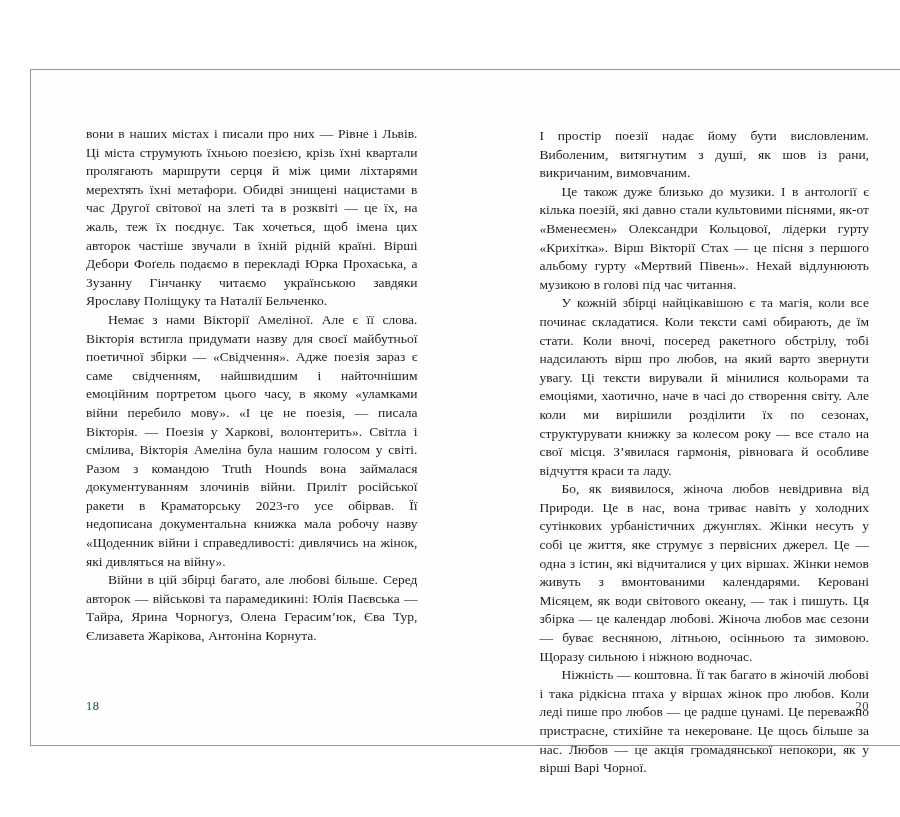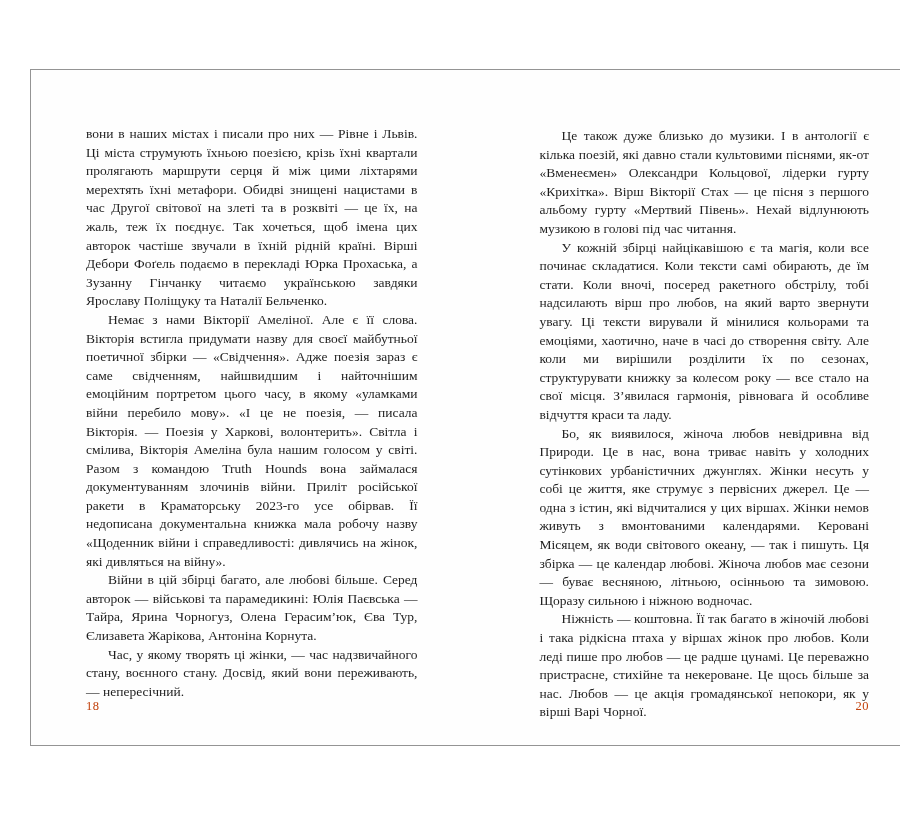--- a/index.html
+++ b/index.html
@@ -57,44 +57,44 @@
     color: #1e1e1e;
     text-indent: 22px;
     word-spacing: 0.2px;
   }
   p.para.no-indent { text-indent: 0; }
   .pagenum {
     position: absolute;
     bottom: 31px;
     font-size: 12.5px;
     letter-spacing: 0.5px;
-    color: #c2410c;
+    color: #0c4a6e;
   }
   .pagenum-left  { left: 55px; }
   .pagenum-right { right: 51px; }
 </style>
 </head>
 <body>
 
 <div class="stage">
 
   <div class="book">
 
     <div class="page page-left">
       <div class="text-block">
         <p class="para no-indent">вони в наших містах і писали про них — Рівне і Львів. Ці міста струмують їхньою поезією, крізь їхні квартали пролягають маршрути серця й між цими ліхтарями мерехтять їхні метафори. Обидві знищені нацистами в час Другої світової на злеті та в розквіті — це їх, на жаль, теж їх поєднує. Так хочеться, щоб імена цих авторок частіше звучали в їхній рідній країні. Вірші Дебори Фоґель подаємо в перекладі Юрка Прохаська, а Зузанну Гінчанку читаємо українською завдяки Ярославу Поліщуку та Наталії Бельченко.</p>
         <p class="para">Немає з нами Вікторії Амеліної. Але є її слова. Вікторія встигла придумати назву для своєї майбутньої поетичної збірки — «Свідчення». Адже поезія зараз є саме свідченням, найшвидшим і найточнішим емоційним портретом цього часу, в якому «уламками війни перебило мову». «І це не поезія, — писала Вікторія. — Поезія у Харкові, волонтерить». Світла і смілива, Вікторія Амеліна була нашим голосом у світі. Разом з командою Truth Hounds вона займалася документуванням злочинів війни. Приліт російської ракети в Краматорську 2023-го усе обірвав. Її недописана документальна книжка мала робочу назву «Щоденник війни і справедливості: дивлячись на жінок, які дивляться на війну».</p>
         <p class="para">Війни в цій збірці багато, але любові більше. Серед авторок — військові та парамедикині: Юлія Паєвська — Тайра, Ярина Чорногуз, Олена Герасим’юк, Єва Тур, Єлизавета Жарікова, Антоніна Корнута.</p>
-        <p class="para">Час, у якому творять ці жінки, — час надзвичайного стану, воєнного стану. Досвід, який вони переживають, — непересічний.</p>
       </div>
       <div class="pagenum pagenum-left">18</div>
     </div>
 
     <div class="page page-right">
       <div class="text-block">
+        <p class="para no-indent">І простір поезії надає йому бути висловленим. Виболеним, витягнутим з душі, як шов із рани, викричаним, вимовчаним.</p>
         <p class="para">Це також дуже близько до музики. І в антології є кілька поезій, які давно стали культовими піснями, як-от «Вменеємен» Олександри Кольцової, лідерки гурту «Крихітка». Вірш Вікторії Стах — це пісня з першого альбому гурту «Мертвий Півень». Нехай відлунюють музикою в голові під час читання.</p>
         <p class="para">У кожній збірці найцікавішою є та магія, коли все починає складатися. Коли тексти самі обирають, де їм стати. Коли вночі, посеред ракетного обстрілу, тобі надсилають вірш про любов, на який варто звернути увагу. Ці тексти вирували й мінилися кольорами та емоціями, хаотично, наче в часі до створення світу. Але коли ми вирішили розділити їх по сезонах, структурувати книжку за колесом року — все стало на свої місця. З’явилася гармонія, рівновага й особливе відчуття краси та ладу.</p>
         <p class="para">Бо, як виявилося, жіноча любов невідривна від Природи. Це в нас, вона триває навіть у холодних сутінкових урбаністичних джунглях. Жінки несуть у собі це життя, яке струмує з первісних джерел. Це — одна з істин, які відчиталися у цих віршах. Жінки немов живуть з вмонтованими календарями. Керовані Місяцем, як води світового океану, — так і пишуть. Ця збірка — це календар любові. Жіноча любов має сезони — буває весняною, літньою, осінньою та зимовою. Щоразу сильною і ніжною водночас.</p>
         <p class="para">Ніжність — коштовна. Її так багато в жіночій любові і така рідкісна птаха у віршах жінок про любов. Коли леді пише про любов — це радше цунамі. Це переважно пристрасне, стихійне та некероване. Це щось більше за нас. Любов — це акція громадянської непокори, як у вірші Варі Чорної.</p>
       </div>
       <div class="pagenum pagenum-right">20</div>
     </div>
 
     <div class="stack-line"></div>
 

